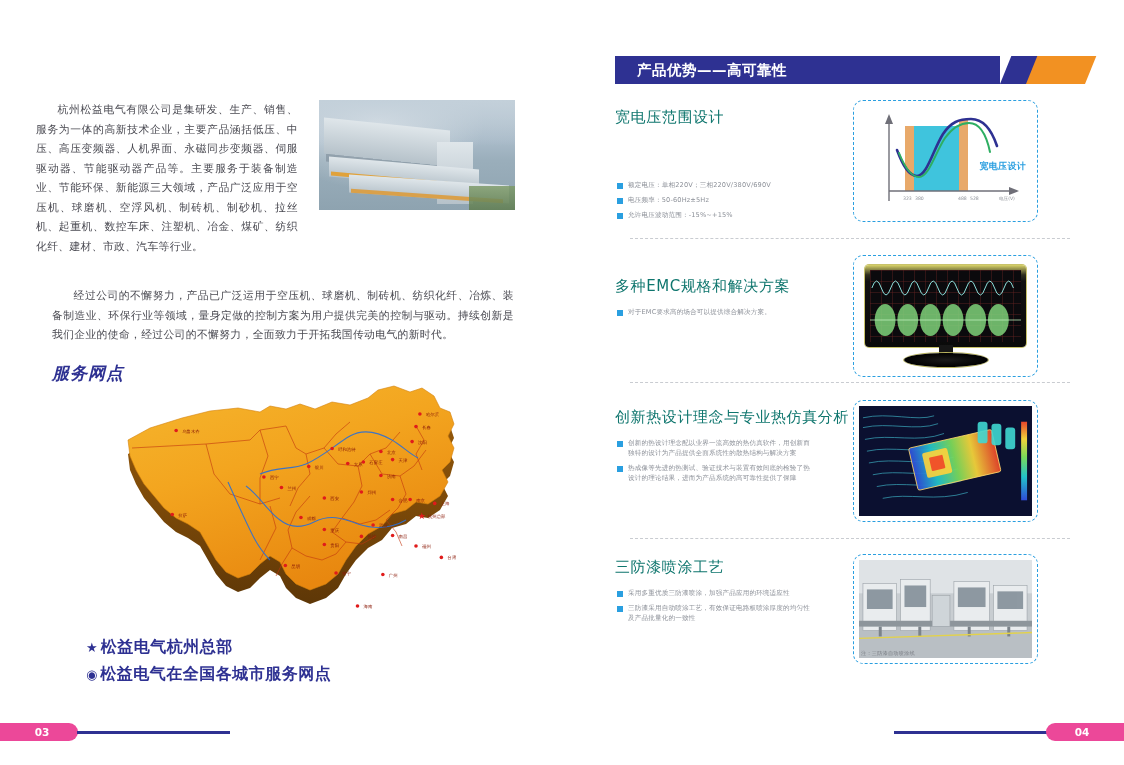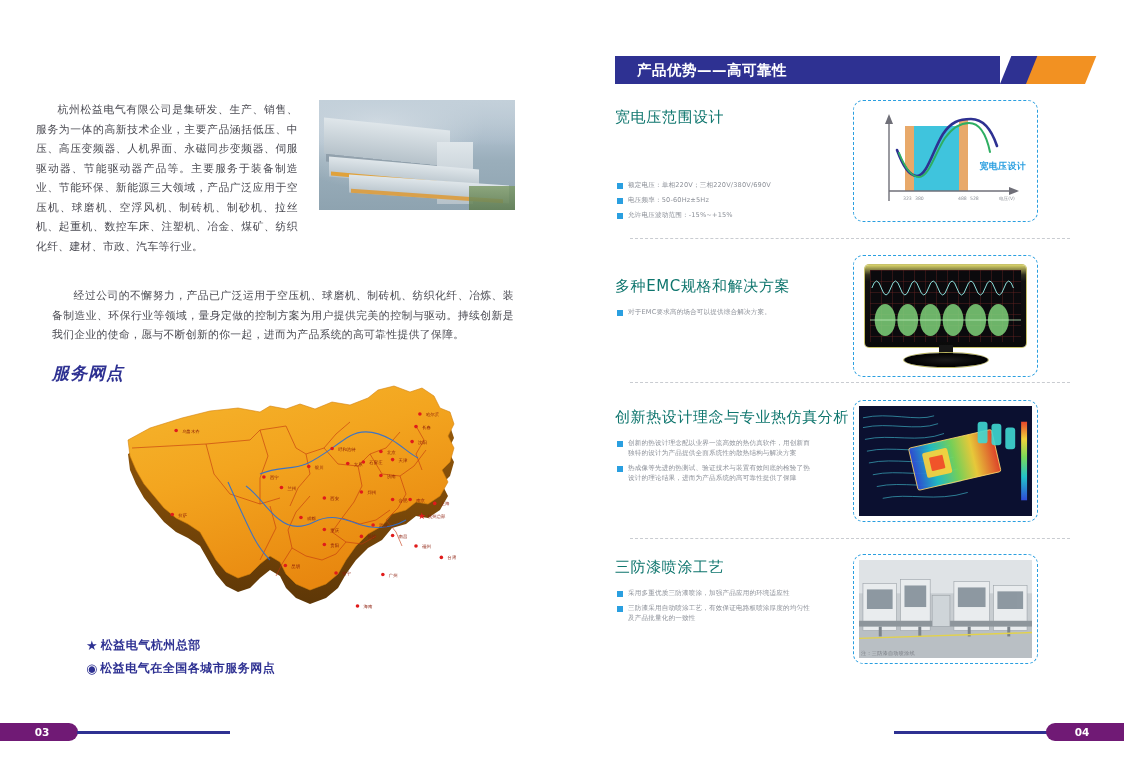--- a/index.html
+++ b/index.html
@@ -86,21 +86,21 @@
   .svc-title{
     position:absolute;left:52px;top:362px;
     color:#2e3192;font-size:17px;font-weight:bold;letter-spacing:1px;font-style:italic;
   }
 
   
   .map-wrap{position:absolute;left:110px;top:378px;width:390px;height:300px;}
   .legend{position:absolute;left:86px;top:637px;}
   .legend-row{display:flex;align-items:center;margin-bottom:6px;}
   .legend-row .lg-text{
-    color:#2e3192;font-size:12px;font-weight:bold;letter-spacing:.5px;
+    color:#2e3192;font-size:16px;font-weight:bold;letter-spacing:.5px;
   }
   .lg-star{color:#2e3192;font-size:13px;margin-right:3px;line-height:1;}
   .lg-dot{color:#2e3192;font-size:13px;margin-right:3px;line-height:1;}
 
   
   .feat{position:absolute;left:615px;width:470px;}
   .feat-title{
     position:absolute;left:0;top:0;
     color:#0f766e;font-size:15px;letter-spacing:.6px;white-space:nowrap;
   }
@@ -162,21 +162,21 @@
   
   .spray{position:relative;width:100%;height:100%;background:#cfd3d6;overflow:hidden;}
   .spray-cap{
     position:absolute;left:2px;bottom:1px;color:#7b7f86;font-size:5.2px;
     letter-spacing:.2px;
   }
 
   
   .pg{position:absolute;bottom:24px;height:18px;display:flex;align-items:center;}
   .pg .pill{
-    background:#701a75;color:#fff;font-size:10.5px;font-weight:bold;
+    background:#ec4899;color:#fff;font-size:10.5px;font-weight:bold;
     display:flex;align-items:center;justify-content:center;
   }
   .pg-left{left:0;width:230px;}
   .pg-left .pill{width:72px;height:18px;border-radius:0 10px 10px 0;padding-left:6px;}
   .pg-left .rule{flex:1;height:3px;background:#2e3192;margin-left:-1px;}
   .pg-right{right:0;width:230px;justify-content:flex-end;}
   .pg-right .pill{width:72px;height:18px;border-radius:10px 0 0 10px;padding-right:6px;}
   .pg-right .rule{flex:1;height:3px;background:#2e3192;margin-right:-1px;}
 </style>
 </head>
@@ -195,21 +195,21 @@
     <div class="bldg fb4"></div>
     <div class="bldg fb2"></div>
     <div class="forange"></div>
     <div class="bldg fb3"></div>
     <div class="forange2"></div>
     <div class="fgreen"></div>
   </div>
 
 
   <div class="body-text p3">
-    <span class="indent">经过公司的不懈努力，产品已广泛运用于空压机、球磨机、制砖机、纺织化纤、冶炼、装备制造业、环保行业等领域，量身定做的控制方案为用户提供完美的控制与驱动。持续创新是我们企业的使命，愿与不断创新的你一起，进而为产品系统的高可靠性提供了保障。</span>
+    <span class="indent">经过公司的不懈努力，产品已广泛运用于空压机、球磨机、制砖机、纺织化纤、冶炼、装备制造业、环保行业等领域，量身定做的控制方案为用户提供完美的控制与驱动。持续创新是我们企业的使命，经过公司的不懈努力，全面致力于开拓我国传动电气的新时代。</span>
   </div>
 
   <div class="svc-title">服务网点</div>
 
   <div class="map-wrap">
     <svg width="390" height="300" viewBox="0 0 390 300">
       <defs>
         <linearGradient id="mapTop" x1="0" y1="0" x2="0.5" y2="1">
           <stop offset="0%" stop-color="#f5b62e"></stop>
           <stop offset="45%" stop-color="#f3a51f"></stop>

